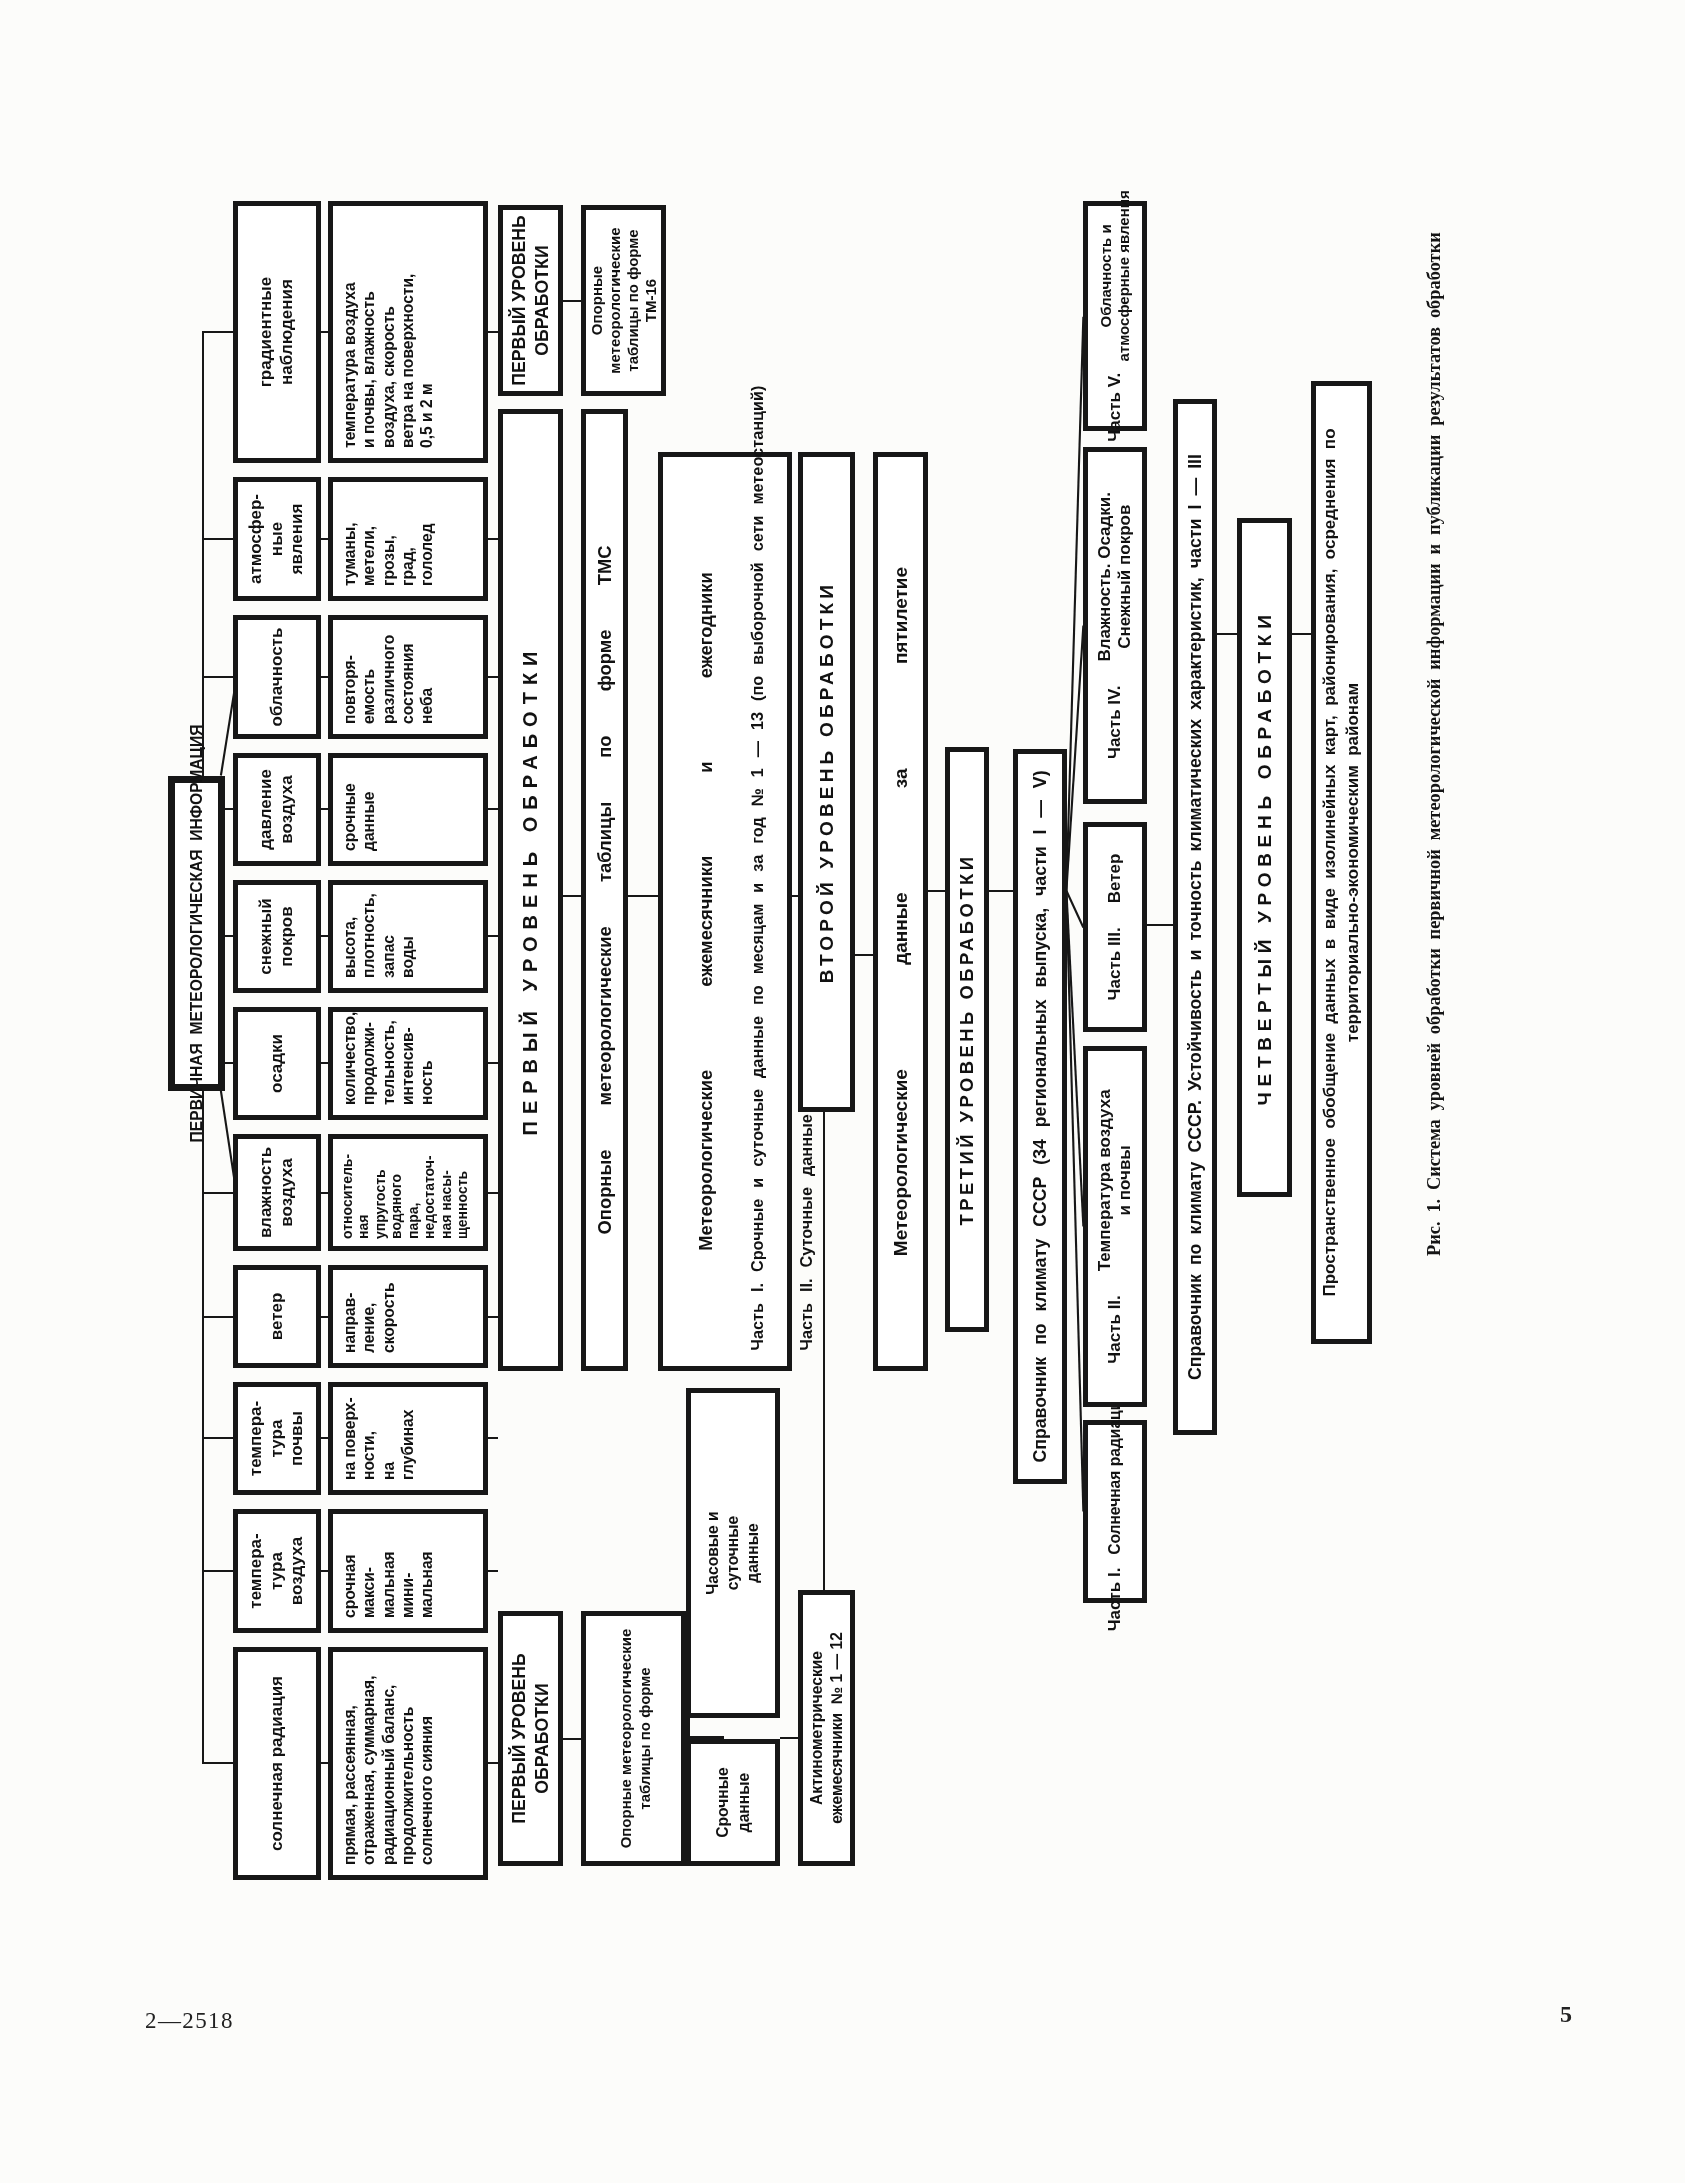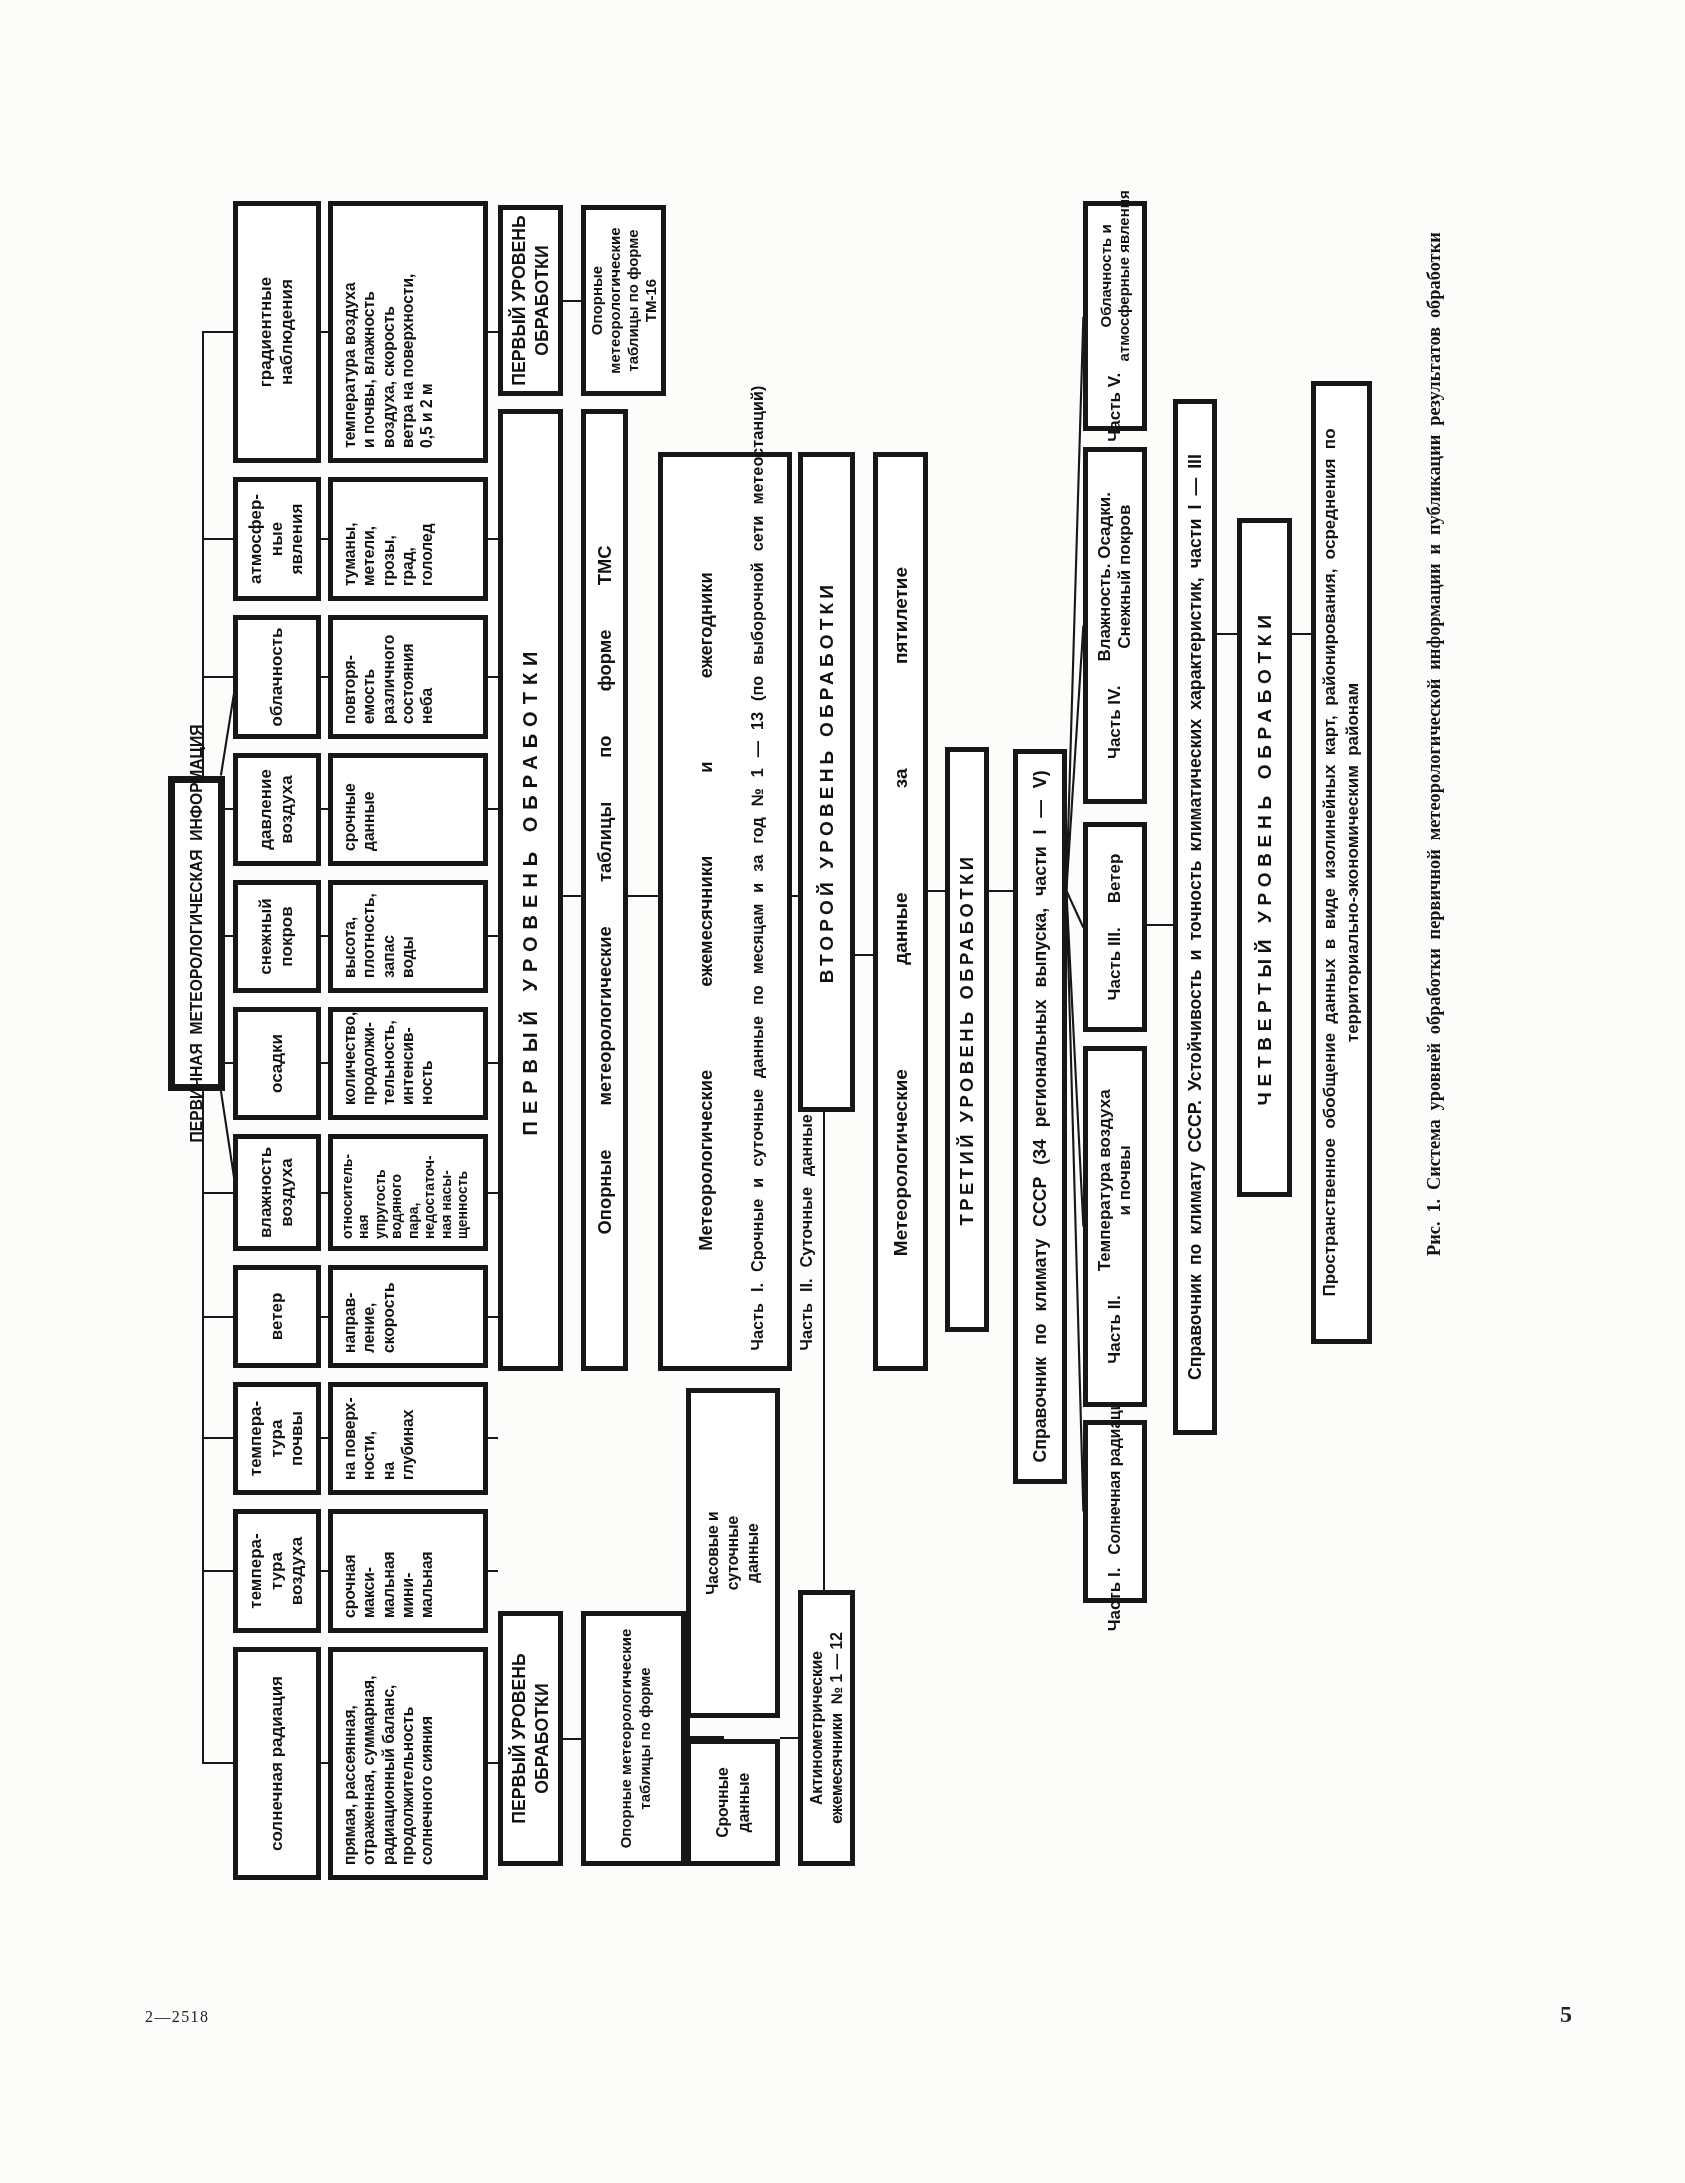--- a/index.html
+++ b/index.html
@@ -240,16 +240,16 @@
 
     <div class="b" style="left:748px;top:1173px;width:1036px;height:44px;font-size:17.7px;word-spacing:4.2px">Справочник по климату СССР. Устойчивость и точность климатических характеристик, части I — III</div>
 
     <div class="b bar" style="left:986px;top:1237px;width:679px;height:55px;font-size:19px;letter-spacing:5.7px">ЧЕТВЕРТЫЙ УРОВЕНЬ ОБРАБОТКИ</div>
     <div class="b" style="left:839px;top:1311px;width:963px;height:61px;font-size:17px;line-height:1.35">Пространственное  обобщение  данных  в  виде  изолинейных  карт,  районирования,  осреднения  по
 территориально-экономическим  районам</div>
 
     <div id="caption">Рис. 1. Система уровней обработки первичной метеорологической информации и публикации результатов обработки</div>
   </div>
 
-  <div class="foot" style="left:145px;top:2008px;font-size:16px;letter-spacing:1.4px">2—2518</div>
+  <div class="foot" style="left:145px;top:2008px;font-size:23px;letter-spacing:1.4px">2—2518</div>
   <div class="foot" style="left:1560px;top:2001px;font-size:24px;font-weight:700">5</div>
 </div>
 
 
 </body></html>

